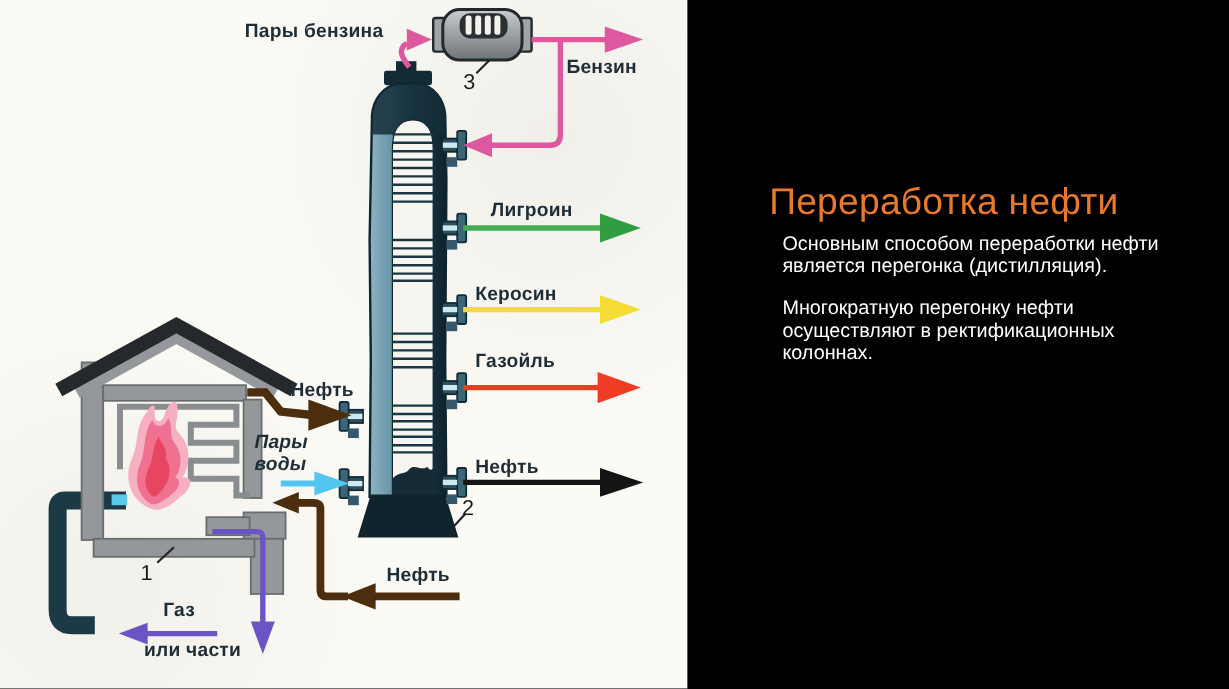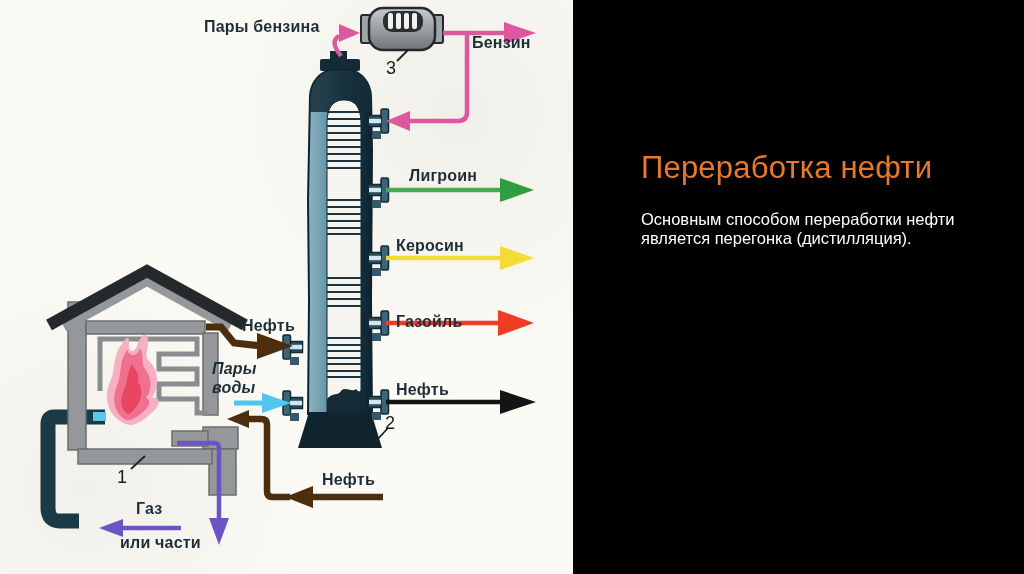--- a/index.html
+++ b/index.html
@@ -20,25 +20,25 @@
     position:absolute; font-weight:700; font-size:16px; line-height:19px;
     color:#1E2D36; letter-spacing:.2px; white-space:pre-line;
   }
   .dnum { font-weight:400; font-size:18px; color:#1b1b1b; letter-spacing:0; }
   
   .content-panel {
     position:absolute; left:573px; top:0; width:451px; height:574px;
     background:#000; box-sizing:border-box; padding:150px 0 0 68px;
   }
   .content-panel h1 {
-    margin:0 0 24px 0; font-size:31px; font-weight:400; line-height:36px;
+    margin:0 0 8px 0; font-size:31px; font-weight:400; line-height:36px;
     letter-spacing:.2px;
   }
   .content-panel p {
-    margin:0 0 17px 0; width:330px; font-size:16.5px; line-height:18.5px;
+    margin:0 0 17px 11px; width:330px; font-size:16.5px; line-height:18.5px;
     color:#FFFFFF; font-weight:400;
   }
 </style>
 </head>
 <body>
 
 <div class="slide">
 
   <div class="image-panel">
     <svg width="573" height="574" viewBox="0 0 573 574">
@@ -197,34 +197,35 @@
       </g>
 
       <g stroke="#222" stroke-width="1.8">
         <line x1="131" y1="469" x2="145" y2="456"></line>
         <line x1="376" y1="441" x2="388" y2="428"></line>
         <line x1="397" y1="61" x2="408" y2="50"></line>
       </g>
     </svg>
 
     <div class="dlabel" style="left:204px; top:17px;">Пары бензина</div>
-    <div class="dlabel" style="left:472px; top:33px;">Бензин</div>
+    <div class="dlabel" style="left:472px; top:47px;">Бензин</div>
     <div class="dlabel" style="left:396px; top:166px;margin-left:13px;">Лигроин</div>
     <div class="dlabel" style="left:396px; top:236px;">Керосин</div>
-    <div class="dlabel" style="left:396px; top:312px;">Газойль</div>
+    <div class="dlabel" style="left:396px; top:292px;">Газойль</div>
     <div class="dlabel" style="left:396px; top:380px;">Нефть</div>
     <div class="dlabel" style="left:242px; top:316px;">Нефть</div>
     <div class="dlabel" style="left:212px; top:359px;font-style:italic;">Пары
 воды</div>
     <div class="dlabel" style="left:322px; top:470px;">Нефть</div>
     <div class="dlabel" style="left:136px; top:499px;">Газ</div>
     <div class="dlabel" style="left:120px; top:533px;">или части</div>
     <div class="dlabel dnum" style="left:117px; top:468px;">1</div>
     <div class="dlabel dnum" style="left:385px; top:414px;">2</div>
     <div class="dlabel dnum" style="left:386px; top:59px;">3</div>
   </div>
 
   <div class="content-panel">
     <h1 id="slide-title" style="color: rgb(232, 121, 44);">Переработка нефти</h1>
     <p>Основным способом переработки нефти является перегонка (дистилляция).</p>
+    <p>Многократную перегонку нефти осуществляют в ректификационных колоннах.</p>
   </div>
 
 </div>
 
 </body></html>

